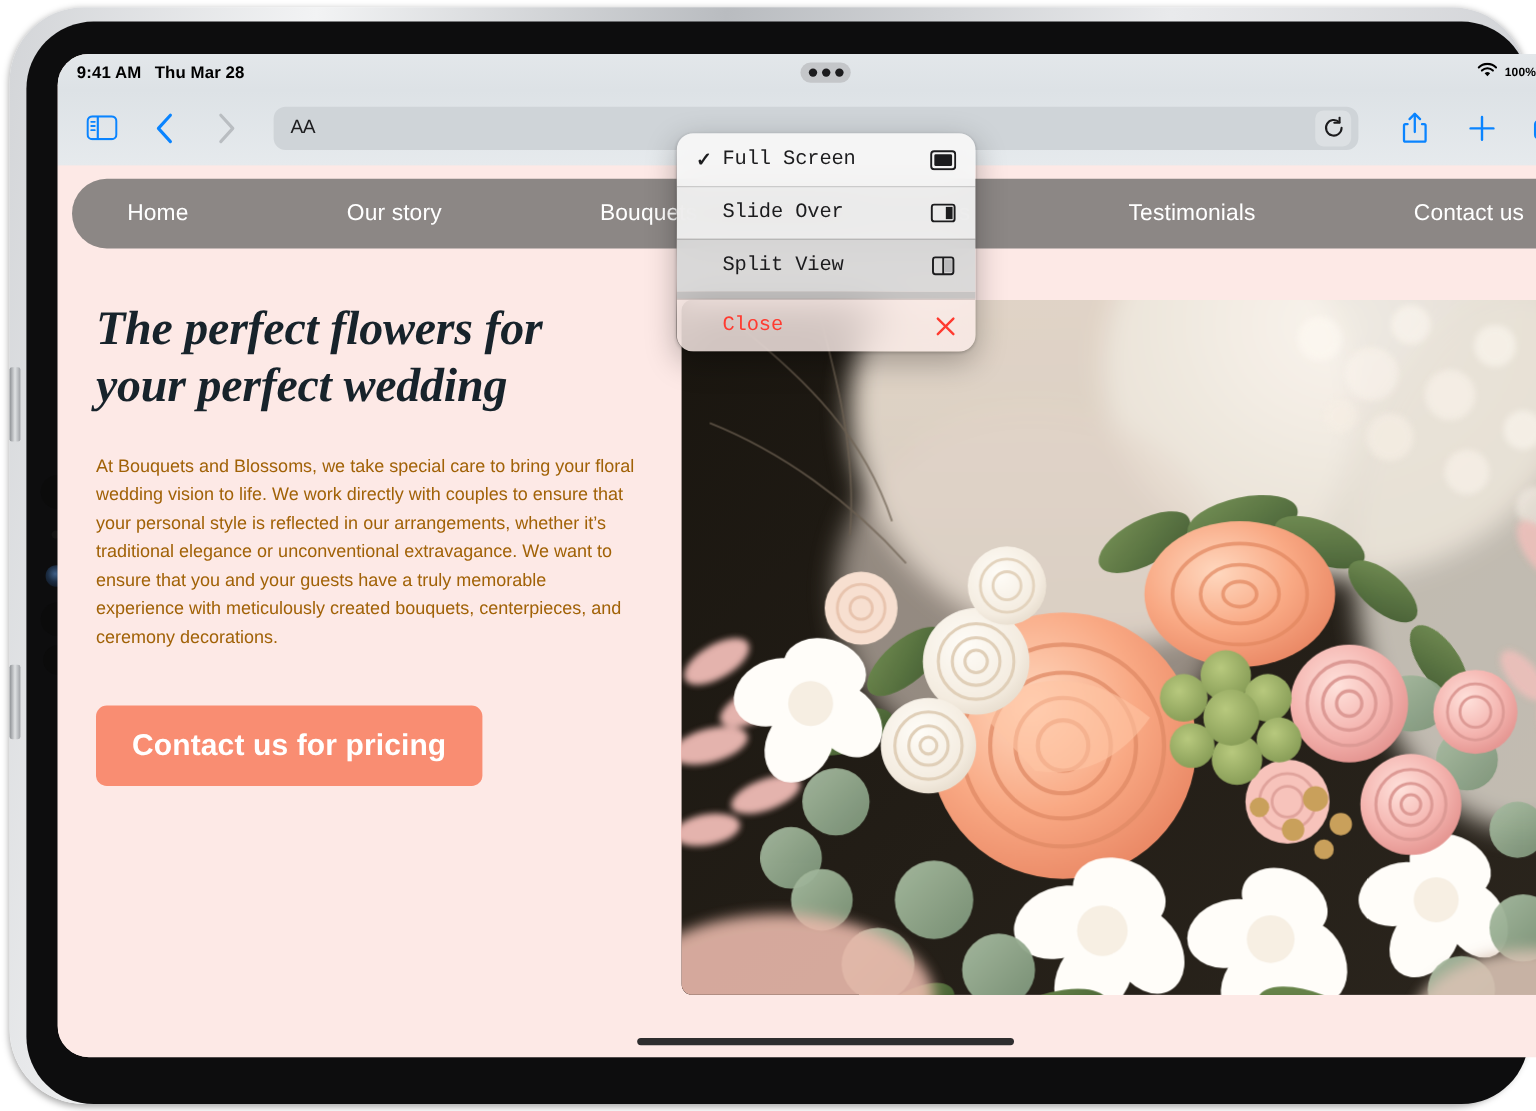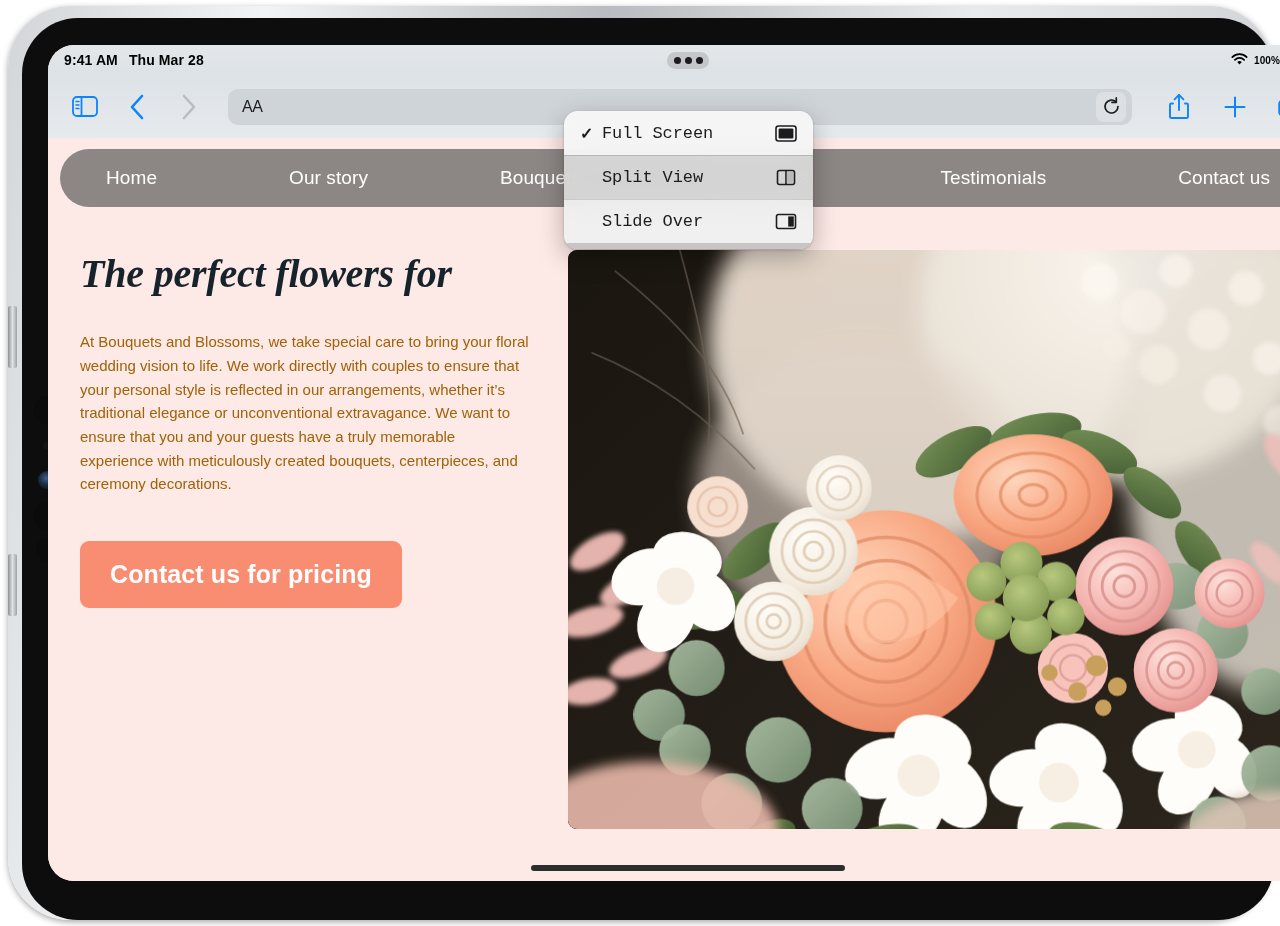--- a/index.html
+++ b/index.html
@@ -339,20 +339,21 @@
       <a class="nav-link">Bouquets</a>
       <a class="nav-link">Workshops</a>
       <a class="nav-link">Testimonials</a>
       <a class="nav-link">Contact us</a>
     </nav>
 
     <div id="hero">
       <div id="hero-left">
         <h1 id="hero-title">
           <span>The perfect flowers for</span><br>
+          <span>your perfect wedding</span>
         </h1>
         <p id="hero-body">At Bouquets and Blossoms, we take special care to bring your floral wedding vision to life. We work directly with couples to ensure that your personal style is reflected in our arrangements, whether it’s traditional elegance or unconventional extravagance. We want to ensure that you and your guests have a truly memorable experience with meticulously created bouquets, centerpieces, and ceremony decorations.</p>
         <button id="cta-button">Contact us for pricing</button>
       </div>
 
       <div id="hero-photo">
         <svg viewBox="0 0 640 580" preserveAspectRatio="xMidYMid slice">
           <defs>
             <linearGradient id="bgDark" x1="0" y1="0" x2="1" y2="1">
               <stop offset="0" stop-color="#19150f"></stop>
@@ -647,39 +648,49 @@
       <span class="check">✓</span>
       <span class="label">Full Screen</span>
       <span class="glyph">
         <svg width="22" height="17" viewBox="0 0 22 17">
           <rect x="1" y="1" width="20" height="15" rx="2.5" stroke="#1c1c1e" stroke-width="1.6" fill="none"></rect>
           <rect x="3.6" y="3.6" width="14.8" height="9.8" rx="1.2" fill="#1c1c1e"></rect>
         </svg>
       </span>
     </div>
 
+    <div class="menu-row" id="row-slideover">
+      <span class="check"></span>
+      <span class="label">Slide Over</span>
+      <span class="glyph">
+        <svg width="22" height="17" viewBox="0 0 22 17">
+          <rect x="1.5" y="1.5" width="19" height="14" rx="2" stroke="#1c1c1e" stroke-width="1.6" fill="none"></rect>
+          <rect x="13.2" y="3.4" width="5.6" height="10.2" fill="#1c1c1e"></rect>
+        </svg>
+      </span>
+    </div>
+
     <div class="menu-row" id="row-splitview">
       <span class="check"></span>
       <span class="label">Split View</span>
       <span class="glyph">
         <svg width="22" height="17" viewBox="0 0 22 17">
           <rect x="2.5" y="1.5" width="17" height="14" rx="2" stroke="#1c1c1e" stroke-width="1.6" fill="none"></rect>
           <line x1="11" y1="1.5" x2="11" y2="15.5" stroke="#1c1c1e" stroke-width="1.6"></line>
           <rect x="11.8" y="3.3" width="6.4" height="10.4" fill="#b9b9bb"></rect>
         </svg>
       </span>
     </div>
 
-    <div class="menu-row" id="row-slideover">
+    <div class="menu-sep"></div>
+
+    <div class="menu-row" id="row-close">
       <span class="check"></span>
-      <span class="label">Slide Over</span>
+      <span class="label">Close</span>
       <span class="glyph">
-        <svg width="22" height="17" viewBox="0 0 22 17">
-          <rect x="1.5" y="1.5" width="19" height="14" rx="2" stroke="#1c1c1e" stroke-width="1.6" fill="none"></rect>
-          <rect x="13.2" y="3.4" width="5.6" height="10.2" fill="#1c1c1e"></rect>
+        <svg width="18" height="18" viewBox="0 0 18 18">
+          <line x1="2.5" y1="2.5" x2="15.5" y2="15.5" stroke="#ff3b30" stroke-width="2" stroke-linecap="round"></line>
+          <line x1="15.5" y1="2.5" x2="2.5" y2="15.5" stroke="#ff3b30" stroke-width="2" stroke-linecap="round"></line>
         </svg>
       </span>
     </div>
-
-    <div class="menu-sep"></div>
-
   </div>
 </div>
 
 </body></html>

